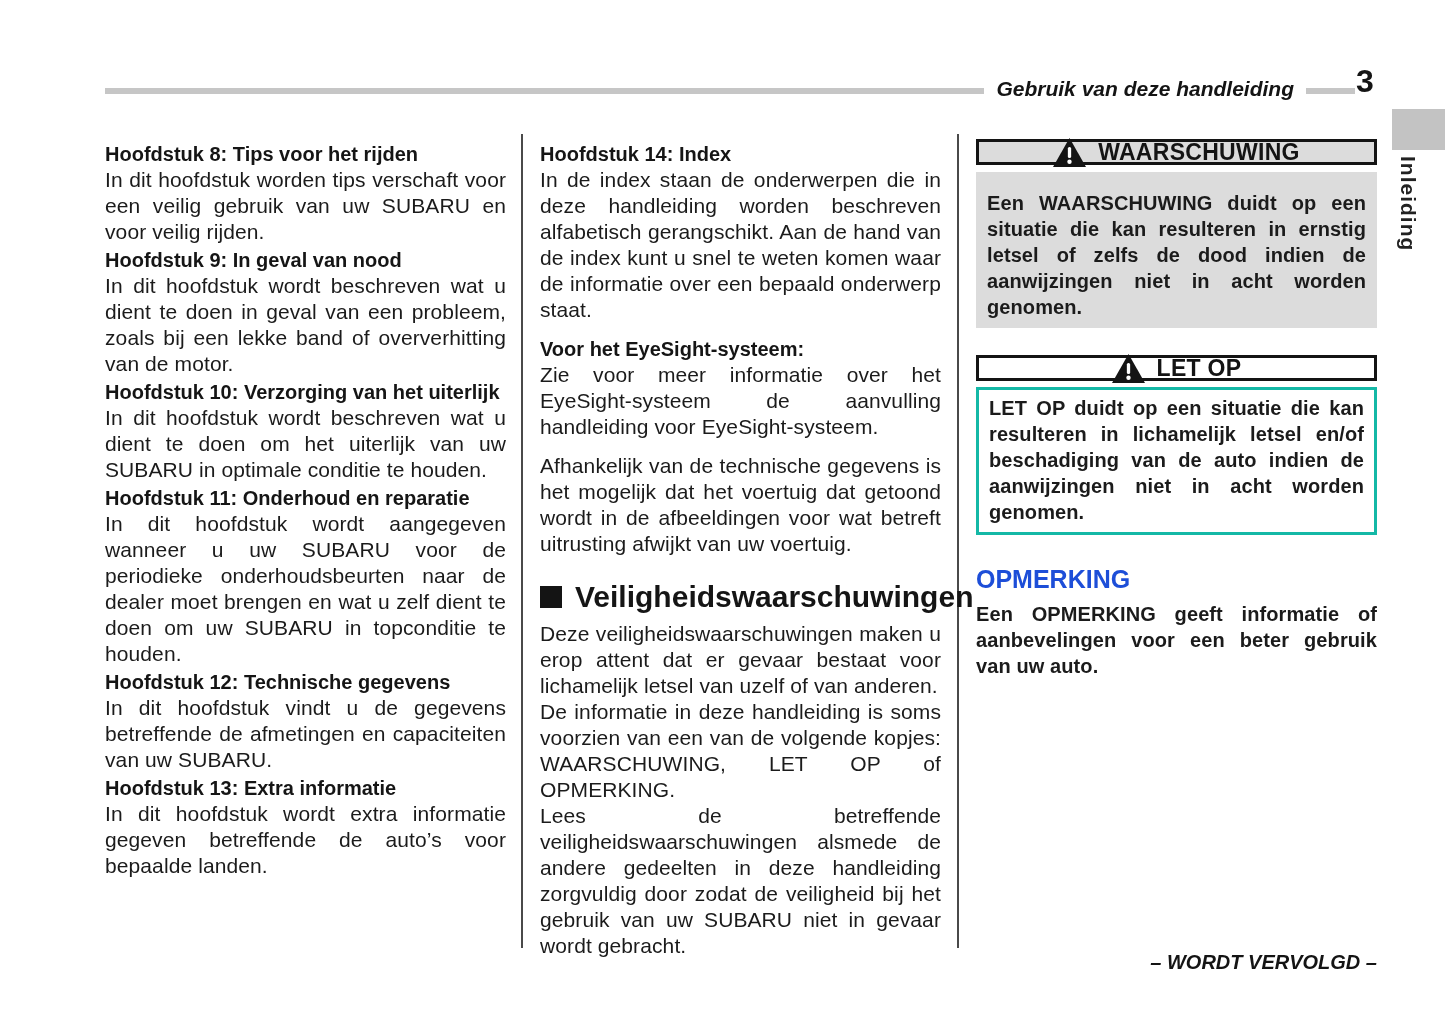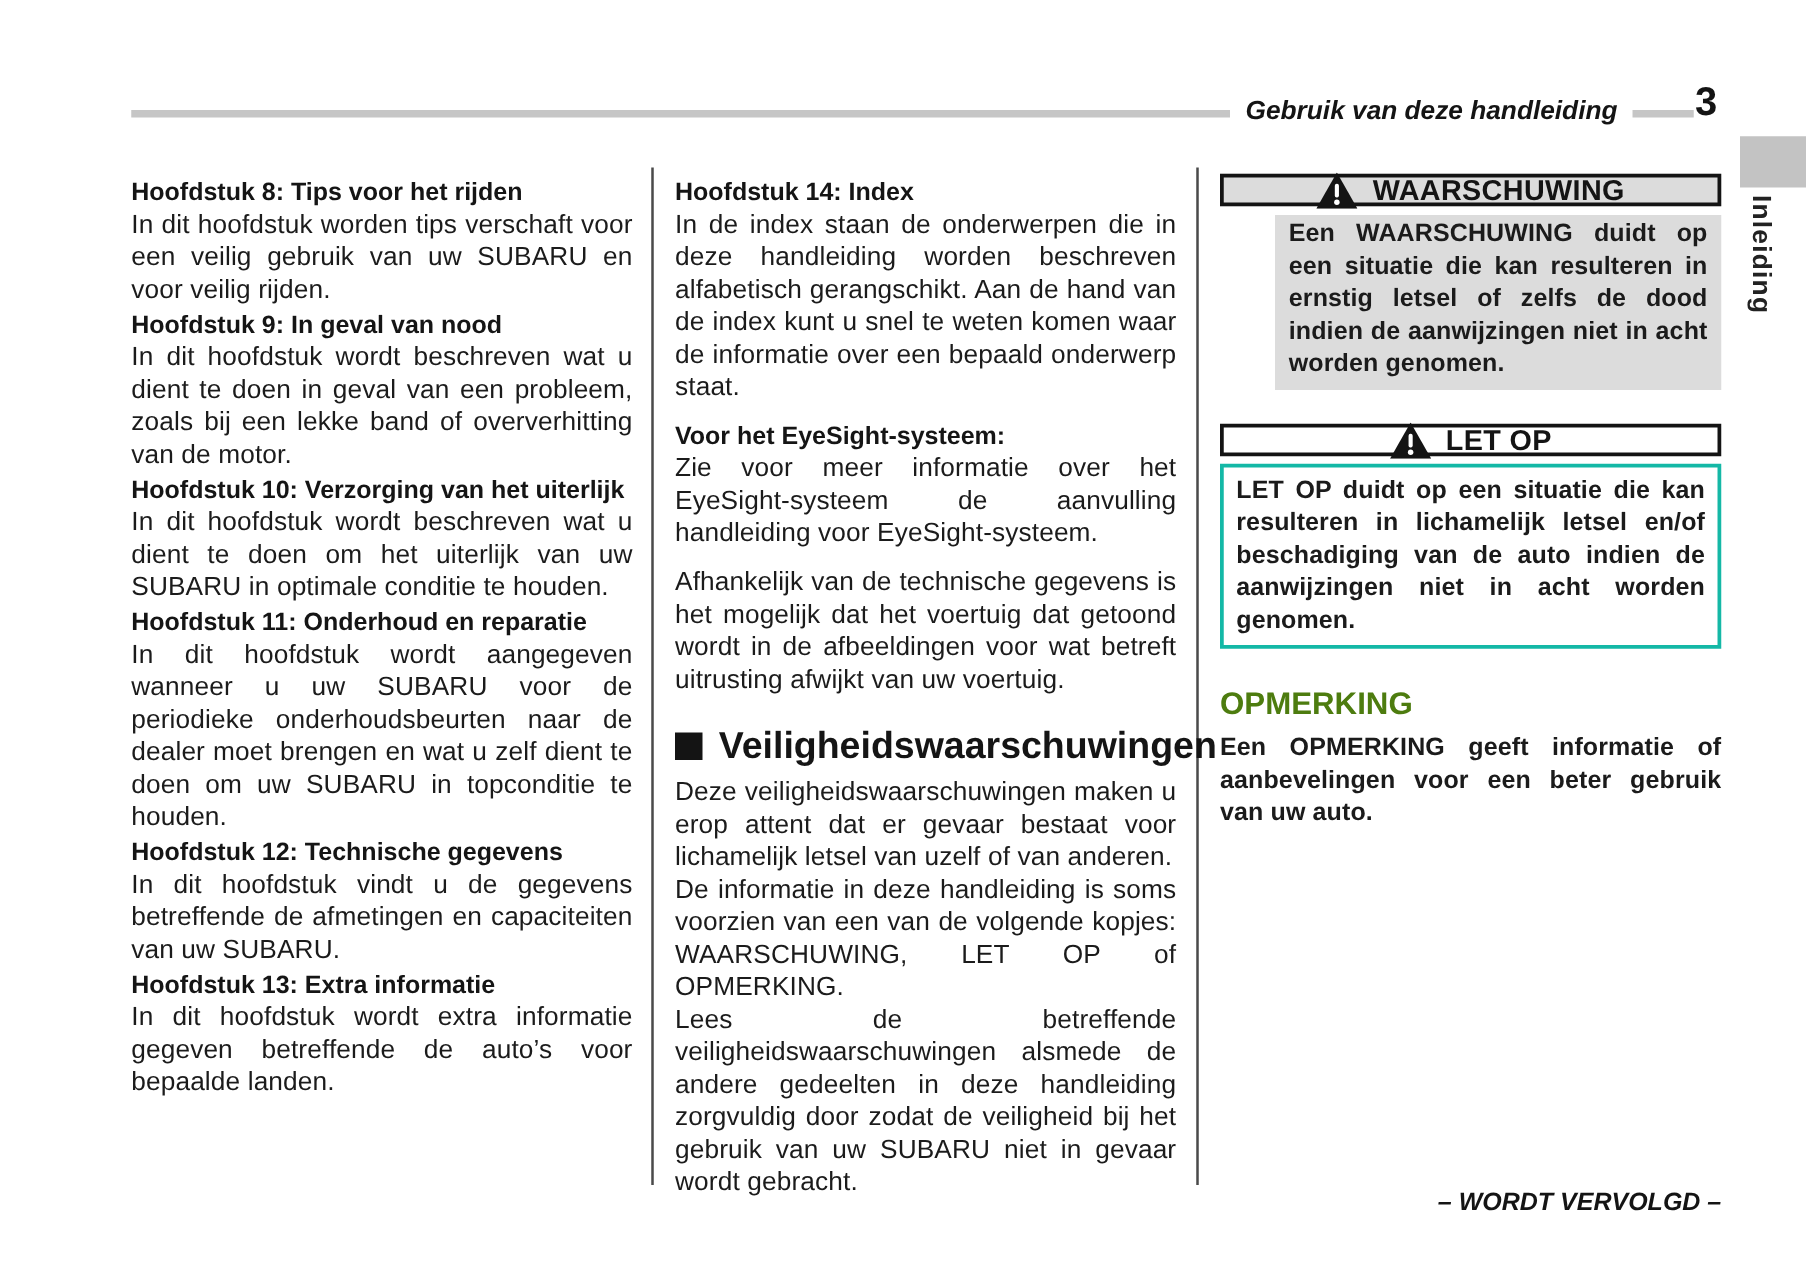--- a/index.html
+++ b/index.html
@@ -88,39 +88,38 @@
     height: 26px;
     border: 3px solid #141414;
     background: #dcdcdc;
     display: flex; align-items: center; justify-content: center; gap: 12px;
     font-size: 23px; font-weight: 700; letter-spacing: 0.3px;
     color: #141414;
   }
   .warn-body {
     margin-top: 7px;
     background: #dcdcdc;
-    padding: 2px 11px 8px 11px;
-    margin-left: 44px;
+    padding: 18px 11px 8px 11px;
   }
   .caution-head { background: #ffffff; margin-top: 27px; }
   .caution-body {
     margin-top: 6px;
     border: 3px solid #14b8a6;
     padding: 5px 10px 7px 10px;
     background: #ffffff;
   }
   .col-3 p.bold-body {
     font-weight: 700;
     font-size: 20px; line-height: 26px;
     text-align: justify;
   }
   .note-title {
     margin: 29px 0 0 0;
     font-size: 25px; font-weight: 700; line-height: 30px;
-    color: #4d7c0f;
+    color: #1d4ed8;
   }
   .note-body { margin-top: 7px !important; }
 
   .tri-icon { flex: 0 0 auto; display: block; }
 
   
   .footer-continued {
     right: 68px; top: 951px;
     font-size: 20px; font-weight: 700; font-style: italic;
     color: #141414;

